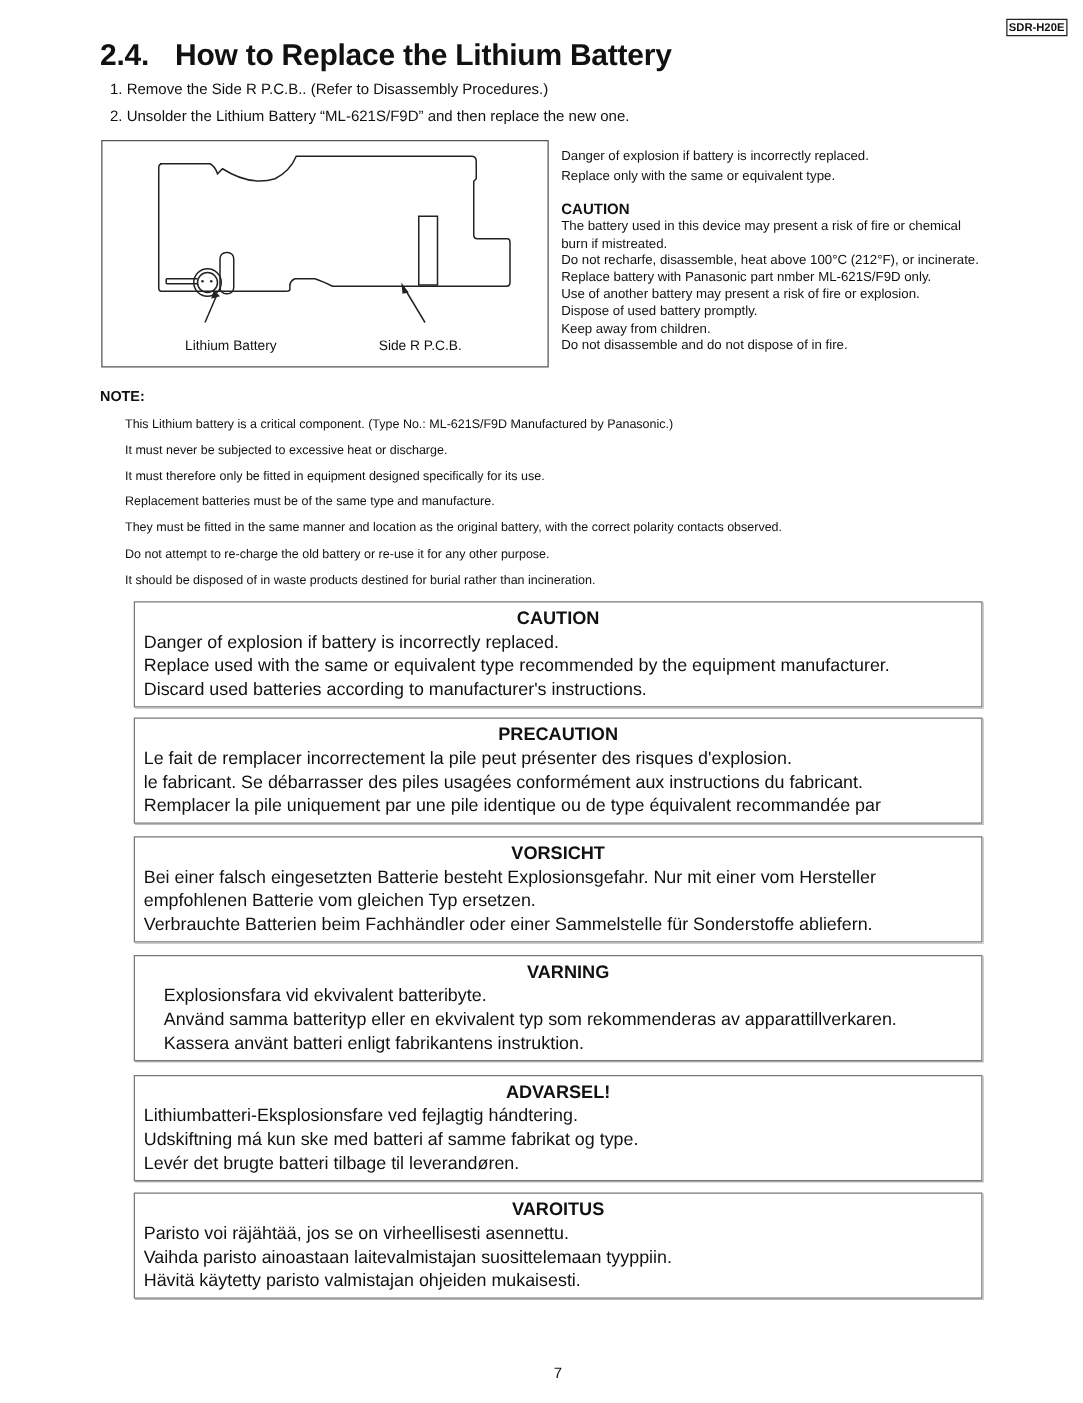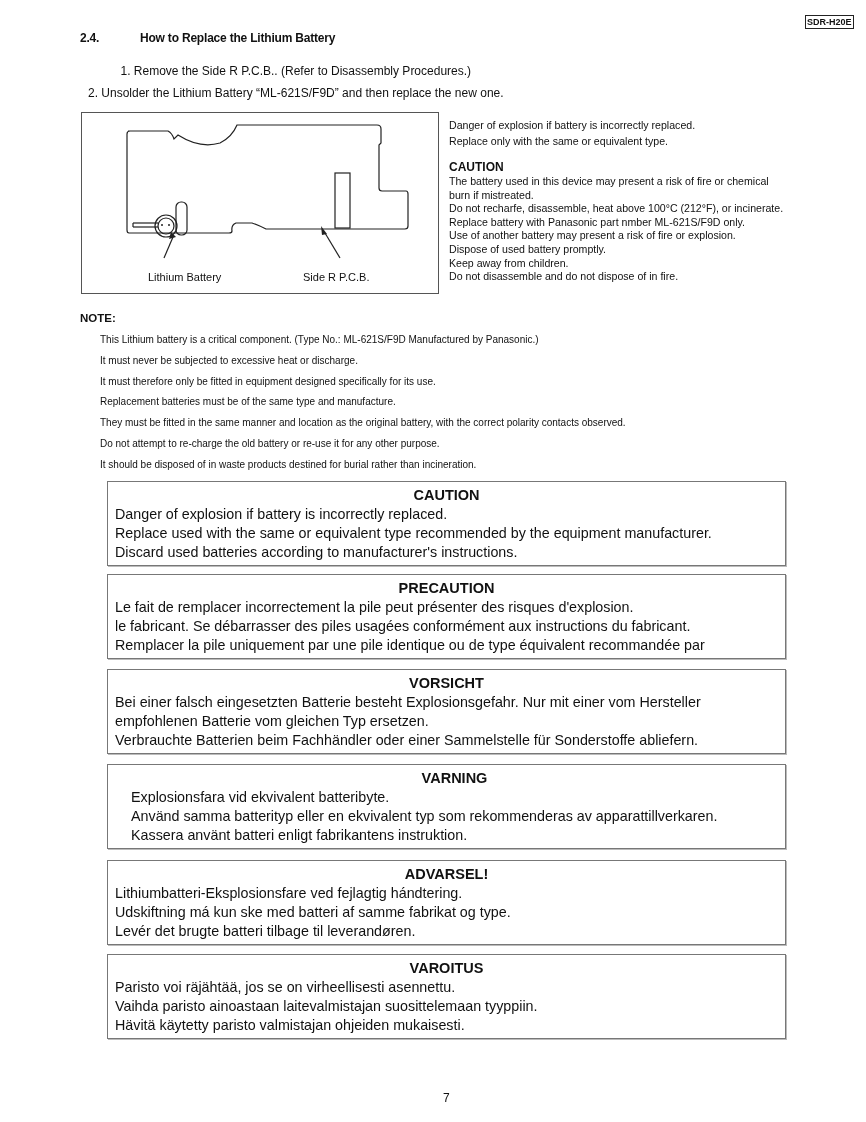--- a/index.html
+++ b/index.html
@@ -1,22 +1,22 @@
 <!DOCTYPE html>
 <html><head>
 <meta charset="utf-8">
 <style>
   html, body { margin:0; padding:0; background:#ffffff; }
   body { width:866px; height:1122px; position:relative; overflow:hidden;
          font-family:"Liberation Sans", sans-serif; color:#111; }
   .model-badge { position:absolute; left:805px; top:15px; border:1px solid #222;
                  font-size:9px; font-weight:bold; padding:1px 1px; line-height:10px; }
-  .title { position:absolute; left:80px; top:31px; font-size:12px; font-weight:bold; letter-spacing:-0.2px; }
+  .title { position:absolute; left:80px; top:31px; font-size:24px; font-weight:bold; letter-spacing:-0.2px; }
   .title .num { display:inline-block; width:60px; }
-  .steps { position:absolute; left:88px; top:62px; font-size:12px;text-align:center; }
+  .steps { position:absolute; left:88px; top:62px; font-size:12px; }
   .steps div { height:22px; line-height:18px; }
   .figure { position:absolute; left:81px; top:112px; width:356px; height:180px; border:1px solid #555; }
   .figure svg { position:absolute; left:0; top:0; }
   .fig-label { position:absolute; font-size:11px; }
   .side-text { position:absolute; left:449px; top:117px; font-size:10.6px; line-height:13.6px; }
   .side-text .gap { height:11px; }
   .side-text .head { font-weight:bold; font-size:12px; line-height:15px; }
   .note-head { position:absolute; left:80px; top:312px; font-size:11.5px; font-weight:bold; }
   .notes { position:absolute; left:100px; top:331px; font-size:10px; }
   .notes div { height:20.8px; line-height:18px; white-space:nowrap; }

